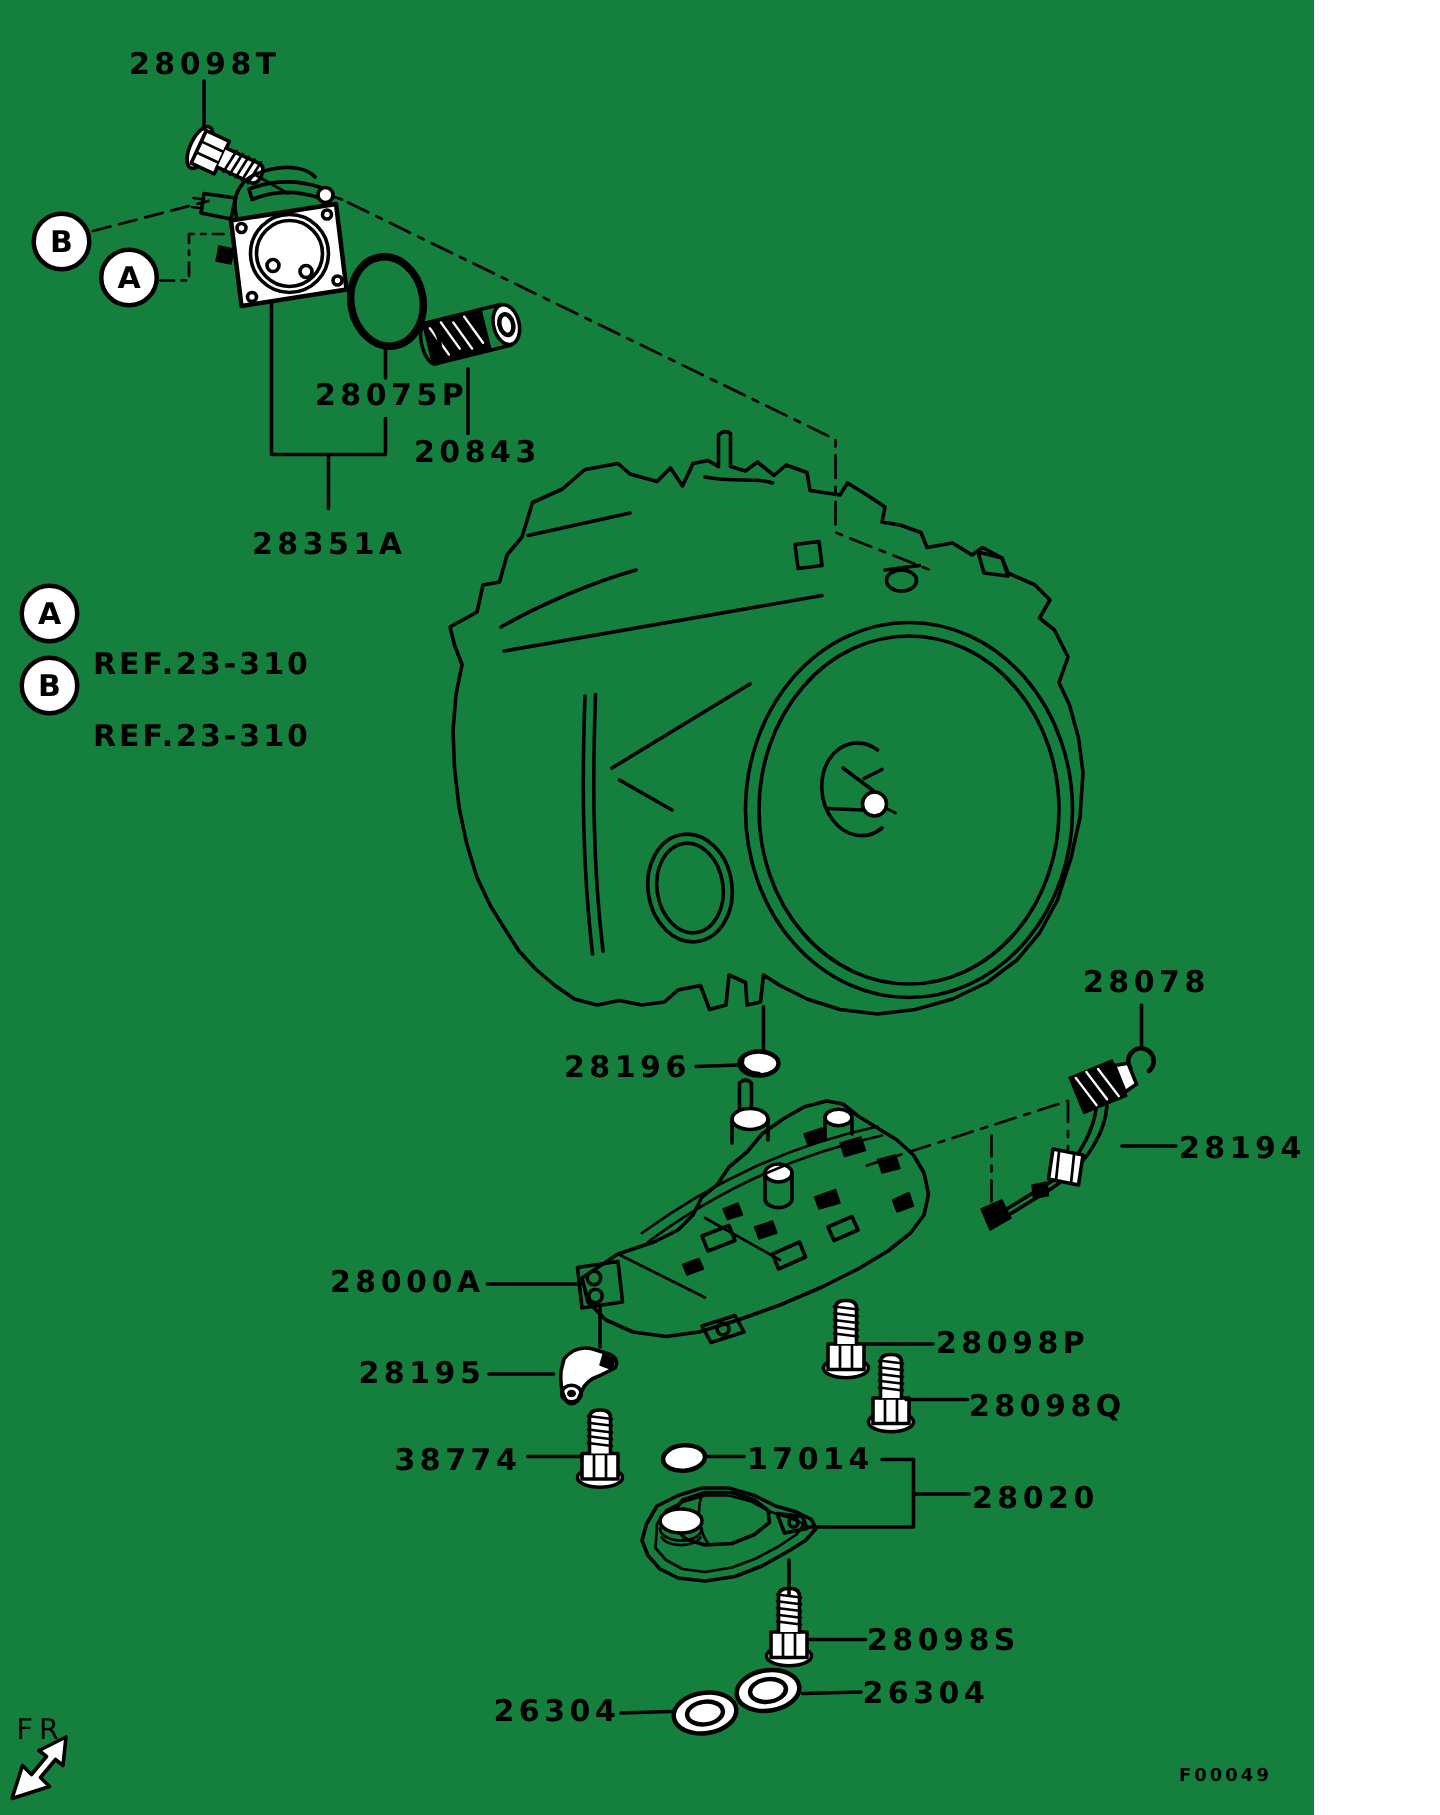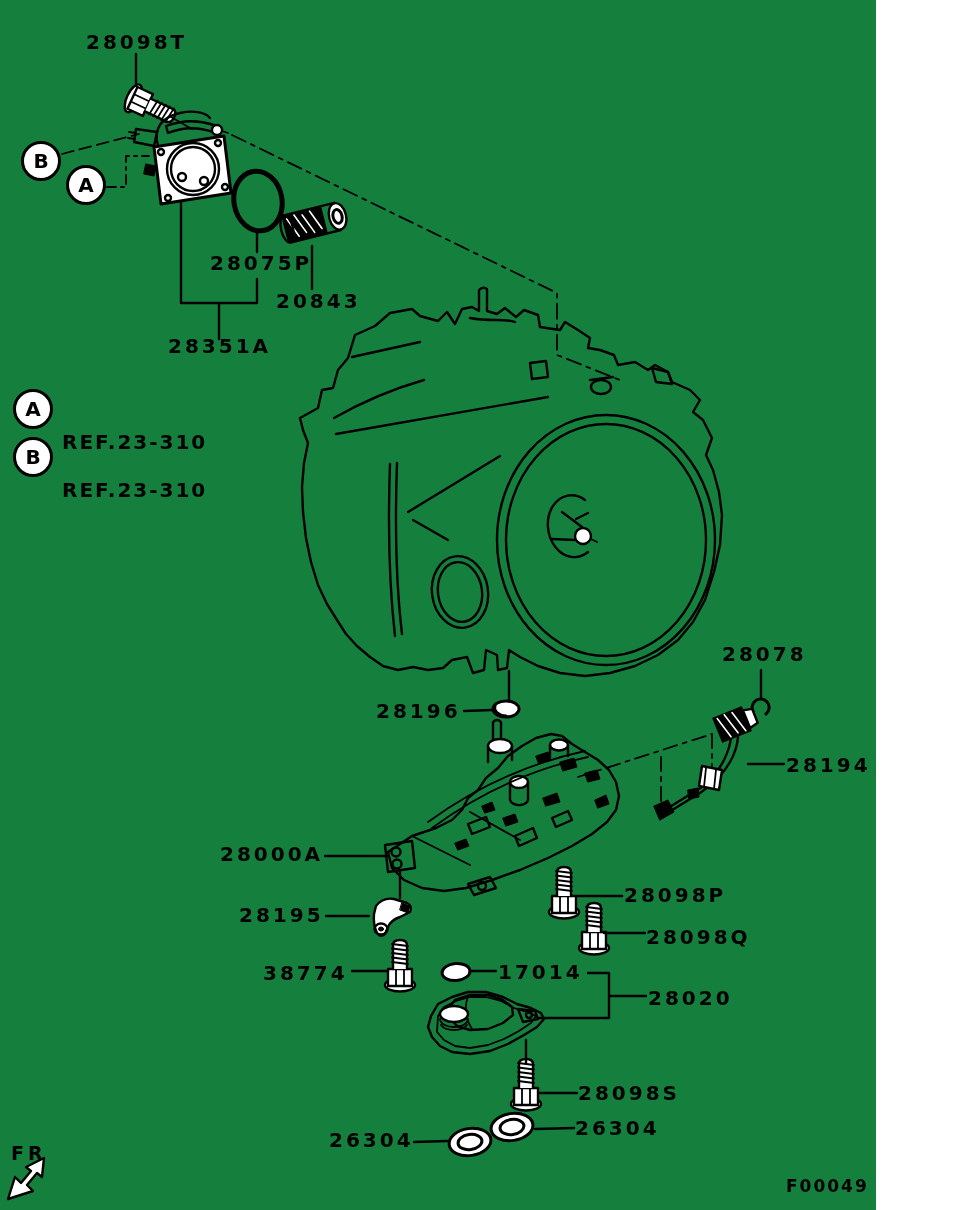--- a/index.html
+++ b/index.html
@@ -13,22 +13,22 @@
   .art .thin{stroke-width:1.8;}
   .art .thick{stroke-width:3;}
   .art .xthick{stroke-width:5;}
   .art .whiteline{stroke:#fff;stroke-width:1.6;}
   .part-label{position:absolute;font-weight:bold;font-size:20px;letter-spacing:3px;
               white-space:nowrap;line-height:21px;}
   .ref-text{position:absolute;font-weight:bold;font-size:20px;letter-spacing:2px;white-space:nowrap;margin-top:32px;}
   .circle-marker{position:absolute;width:40px;height:40px;border:3px solid #000;border-radius:50%;
               box-sizing:border-box;display:flex;align-items:center;justify-content:center;
               font-size:20px;font-weight:bold;background:#fff;}
-  .fr-label{position:absolute;font-weight:bold;font-size:19px;letter-spacing:4px;}
-  .fig-code{position:absolute;font-weight:bold;font-size:17px;letter-spacing:2px;}
+  .fr-label{position:absolute;font-weight:normal;font-size:19px;letter-spacing:4px;}
+  .fig-code{position:absolute;font-weight:bold;font-size:12px;letter-spacing:2px;}
 </style>
 </head>
 <body>
 
 <div class="stage">
 
 <svg class="art" width="960" height="1210" viewBox="0 0 960 1210">
 
   <defs>
     <g id="boltV">
@@ -235,21 +235,21 @@
   </g>
 
   <g>
     <path d="M 8,1199 L 15,1177 L 21,1183 L 31,1171 L 26,1167 L 44,1158 L 42,1177 L 37,1173 L 27,1185 L 33,1191 Z" class="fillw"></path>
   </g>
 </svg>
 
   <div class="part-label" style="left:86px;top:32px">28098T</div>
   <div class="part-label" style="left:210px;top:253px">28075P</div>
   <div class="part-label" style="left:276px;top:291px">20843</div>
-  <div class="part-label" style="left:168px;top:336px">28351A</div>
+  <div class="part-label" style="left:168px;top:352px">28351A</div>
   <div class="part-label" style="left:376px;top:701px">28196</div>
   <div class="part-label" style="left:722px;top:644px">28078</div>
   <div class="part-label" style="left:786px;top:755px">28194</div>
   <div class="part-label" style="left:220px;top:844px">28000A</div>
   <div class="part-label" style="left:239px;top:905px">28195</div>
   <div class="part-label" style="left:624px;top:885px">28098P</div>
   <div class="part-label" style="left:646px;top:927px">28098Q</div>
   <div class="part-label" style="left:263px;top:963px">38774</div>
   <div class="part-label" style="left:498px;top:962px">17014</div>
   <div class="part-label" style="left:648px;top:988px">28020</div>

